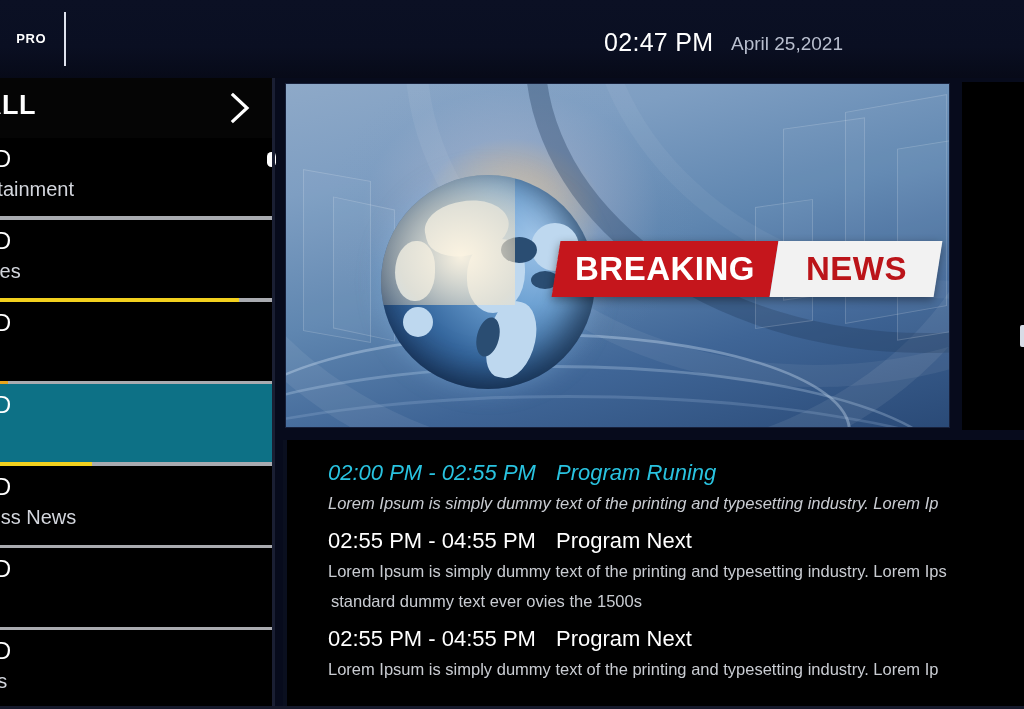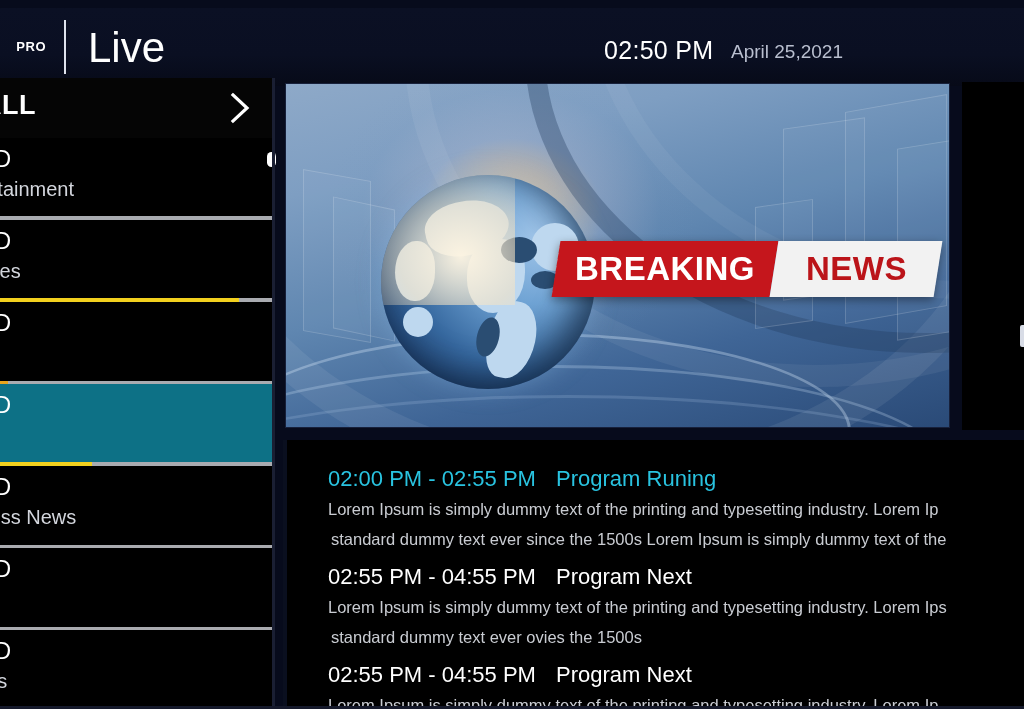--- a/index.html
+++ b/index.html
@@ -17,21 +17,21 @@
 
   #app {
     position: absolute;
     inset: 0;
     background: #070b1c;
   }
 
   
   .header {
     position: absolute;
-    left: 0; top: 8px;
+    left: 0; top: 0;
     width: 1024px; height: 78px;
     background: linear-gradient(180deg, #0b1024 0%, #0a0f22 60%, #070a18 100%);
   }
   .logo-pro {
     position: absolute;
     left: -14px; top: 31px;
     width: 60px;
     color: #ffffff;
     font-size: 13px;
     font-weight: bold;
@@ -320,21 +320,21 @@
   .prog-title .t-end { font-weight: 400; }
   .prog-title .t-name { margin-left: 14px; }
   .prog.current .prog-title { color: #29c3e0; }
   .prog-desc {
     color: #c9ccd2;
     font-size: 16.5px;
     line-height: 30px;
     white-space: nowrap;
   }
   .prog-desc.indent { padding-left: 3px; }
-  .prog.current { margin-top: 24px; }
+  .prog.current { margin-top: 18px; font-style: italic; }
   .prog.upcoming { margin-top: 8px; }
   .epg-left-rail {
     position: absolute;
     left: 283px; top: 440px;
     width: 4px; height: 269px;
     background: #0a0f1f;
   }
 
   .bottom-strip {
     position: absolute;
@@ -344,22 +344,21 @@
   }
 </style>
 </head>
 <body>
 
 <div id="app">
 
   <div class="header">
     <div class="logo-pro">PRO</div>
     <div class="header-divider"></div>
-    <div class="header-title">Live</div>
-    <div class="header-clock">02:50 PM</div>
+    <div class="header-clock">02:47 PM</div>
     <div class="header-date">April 25,2021</div>
   </div>
 
   <div class="sidebar">
     <div class="sidebar-header">
       <div class="sidebar-header-label">ALL</div>
       <div class="chevron-right">
         <svg width="22" height="32" viewBox="0 0 22 32" aria-hidden="true">
           <path d="M3 3 L17 16 L3 29" fill="none" stroke="#ffffff" stroke-width="3.2" stroke-linecap="square"></path>
         </svg>
@@ -476,21 +475,20 @@
   <div class="epg">
 
     <div class="prog current">
       <div class="prog-title">
         <span class="t-start">02:00 PM</span>
         <span class="t-dash">-</span>
         <span class="t-end">02:55 PM</span>
         <span class="t-name">Program Runing</span>
       </div>
       <div class="prog-desc">Lorem Ipsum is simply dummy text of the printing and typesetting industry. Lorem Ip</div>
-      <div class="prog-desc indent">standard dummy text ever since the 1500s Lorem Ipsum is simply dummy text of the</div>
     </div>
 
     <div class="prog upcoming">
       <div class="prog-title">
         <span class="t-start">02:55 PM</span>
         <span class="t-dash">-</span>
         <span class="t-end">04:55 PM</span>
         <span class="t-name">Program Next</span>
       </div>
       <div class="prog-desc">Lorem Ipsum is simply dummy text of the printing and typesetting industry. Lorem Ips</div>

